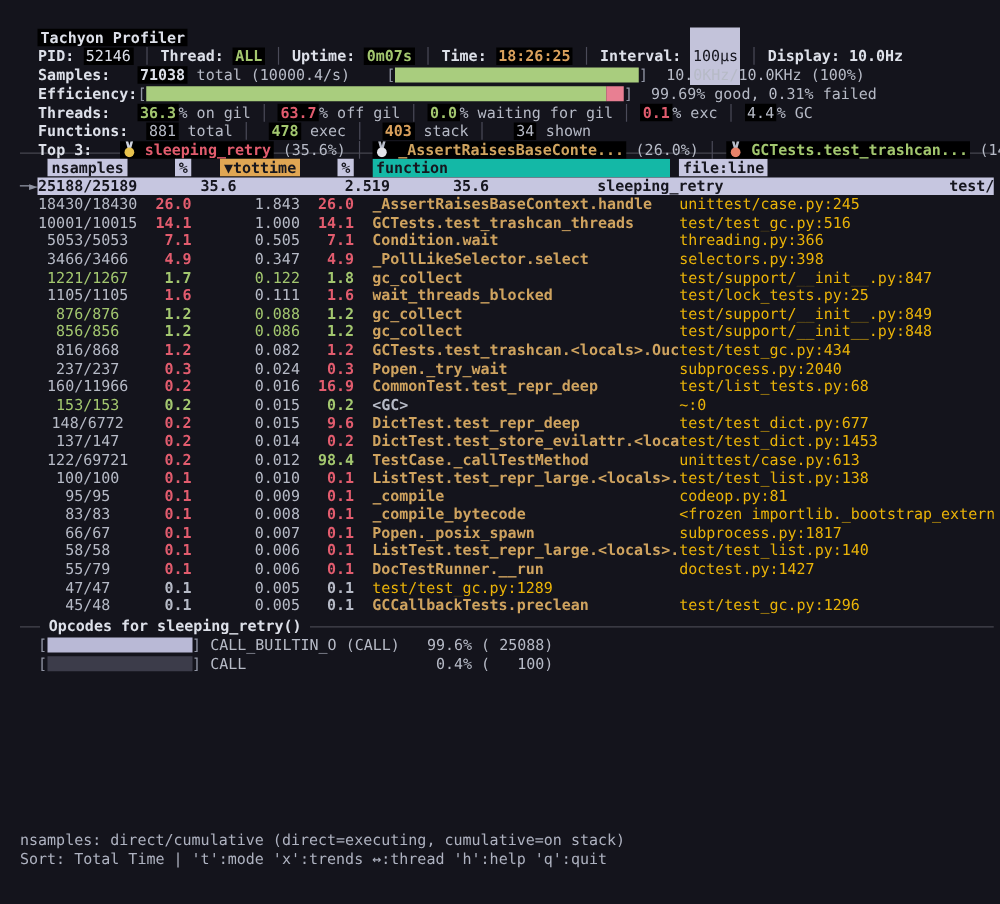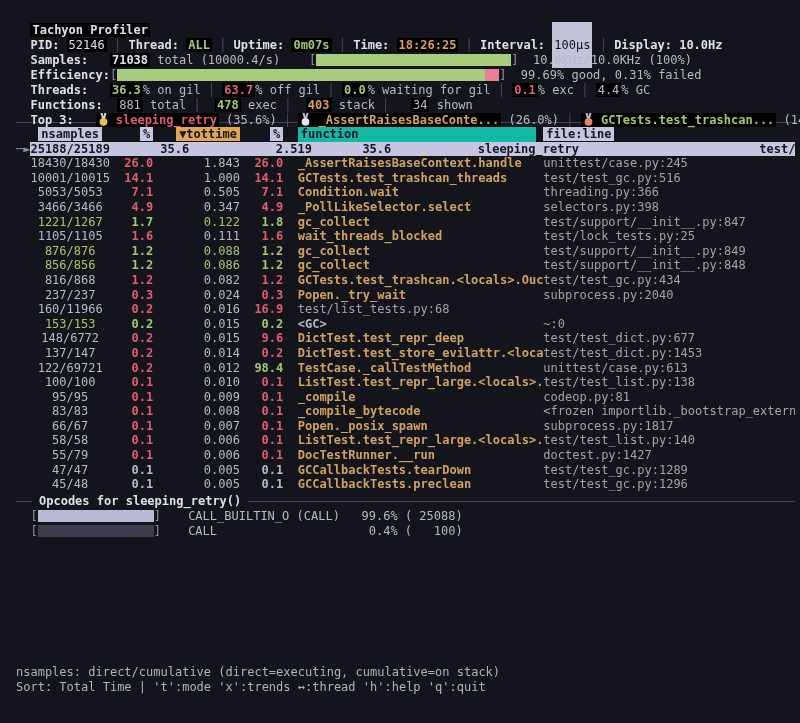--- a/index.html
+++ b/index.html
@@ -11,21 +11,21 @@
     padding:8px 5px 0 16px;overflow:hidden;
   }
   .line{white-space:pre;height:15px;}
   .b{font-weight:bold;}
   .lbl{color:#dde0e9;font-weight:bold;}
   .sep{color:#4b4b59;}
   .tchip{background:#000000;padding:0 2px;}
   .lchip{background:#c3c3da;color:#15151e;padding:16px 2px;}
   .cgreen{color:#a3c76f;} .cred{color:#e25c6e;} .corange{color:#d9a05c;}
   .ctan{color:#cfa35f;} .cgrey{color:#b6bac6;} .cwhite{color:#dde0e9;}
-  .cfile{color:#a3a3a3;} .cdim{color:#8f93a2;}
+  .cfile{color:#eab308;} .cdim{color:#8f93a2;}
   .bar{display:inline-block;height:12px;vertical-align:-2px;}
   .bgreen{background:#a9cd7e;} .bpink{background:#e87f92;}
   .blav{background:#b9b9d6;} .bgrey{background:#3c3c4a;}
   .w27{width:195px;} .w51{width:368px;} .w2{width:14px;} .w16{width:116px;}
   .hr{height:1px;background:#45454f;margin:9px 0 4px 0;}
   
   .trow{display:flex;height:14.6px;line-height:14.6px;white-space:pre;}
   .gut{width:2ch;flex:none;}
   .rowbody{flex:1;display:flex;min-width:0;}
   .cns{width:11ch;text-align:center;flex:none;}
@@ -40,21 +40,21 @@
   .hchip{background:#c6c6e0;color:#16161e;font-weight:bold;padding:0 3px;}
   .hchip.sort{background:#e0a653;}
   .hfn{display:inline-block;width:33ch;background:#14b8a6;color:#16161e;font-weight:bold;padding:0 3px;box-sizing:border-box;}
   
   .optitle{display:flex;height:15px;align-items:center;margin-top:2px;}
   .optitle .seg{height:1px;background:#45454f;}
   .optitle .seg.l{width:16px;}
   .optitle .seg.r{flex:1;}
   .optitle .t{font-weight:bold;color:#dde0e9;padding:0 7px;white-space:pre;}
   .opline{white-space:pre;height:15px;}
-  .oplabel{display:inline-block;width:24ch;margin-left:20px;}
+  .oplabel{display:inline-block;width:24ch;}
   .oppct{display:inline-block;width:14ch;text-align:right;}
   .footer{margin-top:126px;color:#aeb2c0;}
   .medal{vertical-align:-2px;}
 </style>
 </head>
 <body>
 
 <div class="line">
   <span class="tchip b cwhite">Tachyon Profiler</span>
 </div>
@@ -112,32 +112,32 @@
       <div class="trow"><span class="gut cdim"></span><div class="rowbody"><span class="cns cgrey">18430/18430</span><span class="cp1 cred">26.0</span><span class="ctt cgrey">1.843</span><span class="cp2 cred">26.0</span><span class="cgap"></span><span class="cfn ctan">_AssertRaisesBaseContext.handle</span><span class="cfl cfile">unittest/case.py:245</span></div></div>
       <div class="trow"><span class="gut cdim"></span><div class="rowbody"><span class="cns cgrey">10001/10015</span><span class="cp1 cred">14.1</span><span class="ctt cgrey">1.000</span><span class="cp2 cred">14.1</span><span class="cgap"></span><span class="cfn ctan">GCTests.test_trashcan_threads</span><span class="cfl cfile">test/test_gc.py:516</span></div></div>
       <div class="trow"><span class="gut cdim"></span><div class="rowbody"><span class="cns cgrey">5053/5053</span><span class="cp1 cred">7.1</span><span class="ctt cgrey">0.505</span><span class="cp2 cred">7.1</span><span class="cgap"></span><span class="cfn ctan">Condition.wait</span><span class="cfl cfile">threading.py:366</span></div></div>
       <div class="trow"><span class="gut cdim"></span><div class="rowbody"><span class="cns cgrey">3466/3466</span><span class="cp1 cred">4.9</span><span class="ctt cgrey">0.347</span><span class="cp2 cred">4.9</span><span class="cgap"></span><span class="cfn ctan">_PollLikeSelector.select</span><span class="cfl cfile">selectors.py:398</span></div></div>
       <div class="trow"><span class="gut cdim"></span><div class="rowbody"><span class="cns cgreen">1221/1267</span><span class="cp1 cgreen">1.7</span><span class="ctt cgreen">0.122</span><span class="cp2 cgreen">1.8</span><span class="cgap"></span><span class="cfn ctan">gc_collect</span><span class="cfl cfile">test/support/__init__.py:847</span></div></div>
       <div class="trow"><span class="gut cdim"></span><div class="rowbody"><span class="cns cgrey">1105/1105</span><span class="cp1 cred">1.6</span><span class="ctt cgrey">0.111</span><span class="cp2 cred">1.6</span><span class="cgap"></span><span class="cfn ctan">wait_threads_blocked</span><span class="cfl cfile">test/lock_tests.py:25</span></div></div>
       <div class="trow"><span class="gut cdim"></span><div class="rowbody"><span class="cns cgreen">876/876</span><span class="cp1 cgreen">1.2</span><span class="ctt cgreen">0.088</span><span class="cp2 cgreen">1.2</span><span class="cgap"></span><span class="cfn ctan">gc_collect</span><span class="cfl cfile">test/support/__init__.py:849</span></div></div>
       <div class="trow"><span class="gut cdim"></span><div class="rowbody"><span class="cns cgreen">856/856</span><span class="cp1 cgreen">1.2</span><span class="ctt cgreen">0.086</span><span class="cp2 cgreen">1.2</span><span class="cgap"></span><span class="cfn ctan">gc_collect</span><span class="cfl cfile">test/support/__init__.py:848</span></div></div>
       <div class="trow"><span class="gut cdim"></span><div class="rowbody"><span class="cns cgrey">816/868</span><span class="cp1 cred">1.2</span><span class="ctt cgrey">0.082</span><span class="cp2 cred">1.2</span><span class="cgap"></span><span class="cfn ctan">GCTests.test_trashcan.&lt;locals&gt;.Ouch...</span><span class="cfl cfile">test/test_gc.py:434</span></div></div>
       <div class="trow"><span class="gut cdim"></span><div class="rowbody"><span class="cns cgrey">237/237</span><span class="cp1 cred">0.3</span><span class="ctt cgrey">0.024</span><span class="cp2 cred">0.3</span><span class="cgap"></span><span class="cfn ctan">Popen._try_wait</span><span class="cfl cfile">subprocess.py:2040</span></div></div>
-      <div class="trow"><span class="gut cdim"></span><div class="rowbody"><span class="cns cgrey">160/11966</span><span class="cp1 cred">0.2</span><span class="ctt cgrey">0.016</span><span class="cp2 cred">16.9</span><span class="cgap"></span><span class="cfl cfile">test/list_tests.py:68</span></div></div>
+      <div class="trow"><span class="gut cdim"></span><div class="rowbody"><span class="cns cgrey">160/11966</span><span class="cp1 cred">0.2</span><span class="ctt cgrey">0.016</span><span class="cp2 cred">16.9</span><span class="cgap"></span><span class="cfn ctan">CommonTest.test_repr_deep</span><span class="cfl cfile">test/list_tests.py:68</span></div></div>
       <div class="trow"><span class="gut cdim"></span><div class="rowbody"><span class="cns cgreen">153/153</span><span class="cp1 cgreen">0.2</span><span class="ctt cgrey">0.015</span><span class="cp2 cgreen">0.2</span><span class="cgap"></span><span class="cfn cgrey">&lt;GC&gt;</span><span class="cfl cfile">~:0</span></div></div>
       <div class="trow"><span class="gut cdim"></span><div class="rowbody"><span class="cns cgrey">148/6772</span><span class="cp1 cred">0.2</span><span class="ctt cgrey">0.015</span><span class="cp2 cred">9.6</span><span class="cgap"></span><span class="cfn ctan">DictTest.test_repr_deep</span><span class="cfl cfile">test/test_dict.py:677</span></div></div>
       <div class="trow"><span class="gut cdim"></span><div class="rowbody"><span class="cns cgrey">137/147</span><span class="cp1 cred">0.2</span><span class="ctt cgrey">0.014</span><span class="cp2 cred">0.2</span><span class="cgap"></span><span class="cfn ctan">DictTest.test_store_evilattr.&lt;local...</span><span class="cfl cfile">test/test_dict.py:1453</span></div></div>
       <div class="trow"><span class="gut cdim"></span><div class="rowbody"><span class="cns cgrey">122/69721</span><span class="cp1 cred">0.2</span><span class="ctt cgrey">0.012</span><span class="cp2 cgreen">98.4</span><span class="cgap"></span><span class="cfn ctan">TestCase._callTestMethod</span><span class="cfl cfile">unittest/case.py:613</span></div></div>
       <div class="trow"><span class="gut cdim"></span><div class="rowbody"><span class="cns cgrey">100/100</span><span class="cp1 cred">0.1</span><span class="ctt cgrey">0.010</span><span class="cp2 cred">0.1</span><span class="cgap"></span><span class="cfn ctan">ListTest.test_repr_large.&lt;locals&gt;.c...</span><span class="cfl cfile">test/test_list.py:138</span></div></div>
       <div class="trow"><span class="gut cdim"></span><div class="rowbody"><span class="cns cgrey">95/95</span><span class="cp1 cred">0.1</span><span class="ctt cgrey">0.009</span><span class="cp2 cred">0.1</span><span class="cgap"></span><span class="cfn ctan">_compile</span><span class="cfl cfile">codeop.py:81</span></div></div>
       <div class="trow"><span class="gut cdim"></span><div class="rowbody"><span class="cns cgrey">83/83</span><span class="cp1 cred">0.1</span><span class="ctt cgrey">0.008</span><span class="cp2 cred">0.1</span><span class="cgap"></span><span class="cfn ctan">_compile_bytecode</span><span class="cfl cfile">&lt;frozen importlib._bootstrap_externa</span></div></div>
       <div class="trow"><span class="gut cdim"></span><div class="rowbody"><span class="cns cgrey">66/67</span><span class="cp1 cred">0.1</span><span class="ctt cgrey">0.007</span><span class="cp2 cred">0.1</span><span class="cgap"></span><span class="cfn ctan">Popen._posix_spawn</span><span class="cfl cfile">subprocess.py:1817</span></div></div>
       <div class="trow"><span class="gut cdim"></span><div class="rowbody"><span class="cns cgrey">58/58</span><span class="cp1 cred">0.1</span><span class="ctt cgrey">0.006</span><span class="cp2 cred">0.1</span><span class="cgap"></span><span class="cfn ctan">ListTest.test_repr_large.&lt;locals&gt;.c...</span><span class="cfl cfile">test/test_list.py:140</span></div></div>
       <div class="trow"><span class="gut cdim"></span><div class="rowbody"><span class="cns cgrey">55/79</span><span class="cp1 cred">0.1</span><span class="ctt cgrey">0.006</span><span class="cp2 cred">0.1</span><span class="cgap"></span><span class="cfn ctan">DocTestRunner.__run</span><span class="cfl cfile">doctest.py:1427</span></div></div>
-      <div class="trow"><span class="gut cdim"></span><div class="rowbody"><span class="cns cgrey">47/47</span><span class="cp1 cgrey">0.1</span><span class="ctt cgrey">0.005</span><span class="cp2 cgrey">0.1</span><span class="cgap"></span><span class="cfn ctan">GCCallbackTests.tearDown</span><span class="cfl cfile">test/test_gc.py:1289</span></div></div>
+      <div class="trow"><span class="gut cdim"></span><div class="rowbody"><span class="cns cgrey">47/47</span><span class="cp1 cgrey">0.1</span><span class="ctt cgrey">0.005</span><span class="cp2 cgrey">0.1</span><span class="cgap"></span><span class="cfl cfile">test/test_gc.py:1289</span></div></div>
       <div class="trow"><span class="gut cdim"></span><div class="rowbody"><span class="cns cgrey">45/48</span><span class="cp1 cgrey">0.1</span><span class="ctt cgrey">0.005</span><span class="cp2 cgrey">0.1</span><span class="cgap"></span><span class="cfn ctan">GCCallbackTests.preclean</span><span class="cfl cfile">test/test_gc.py:1296</span></div></div>
     </div>
 </div>
 
 <div class="optitle">
   <span class="seg l"></span>
   <span class="t">Opcodes for sleeping_retry()</span>
   <span class="seg r"></span>
 </div>
 <div>

